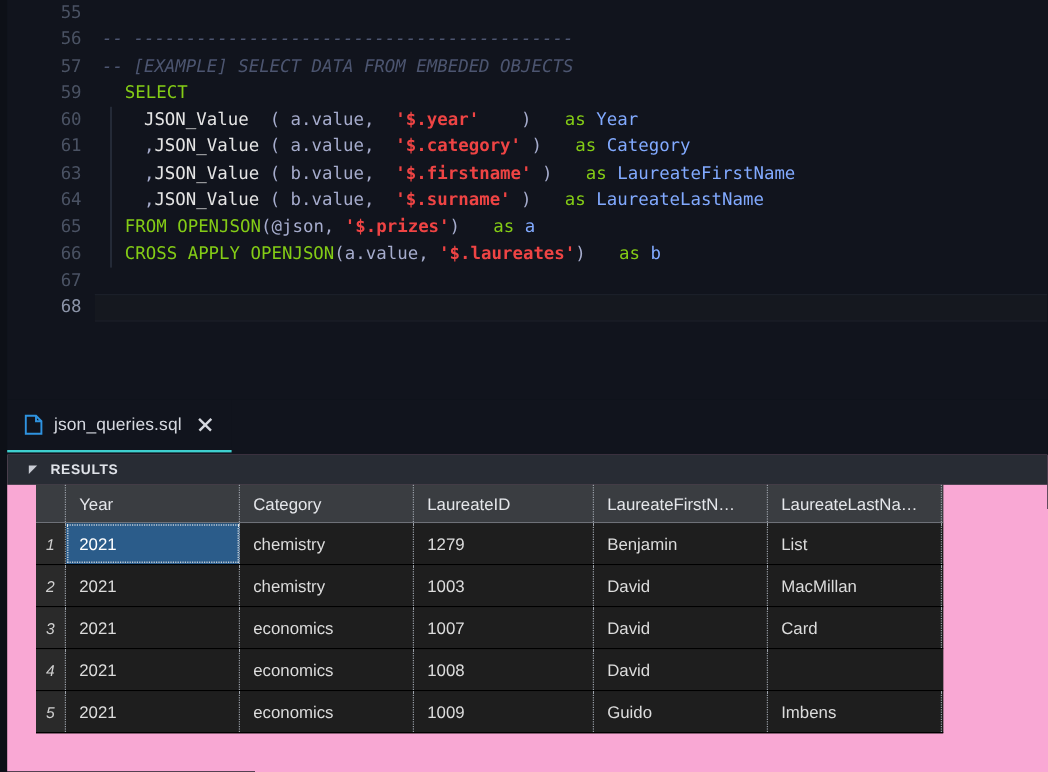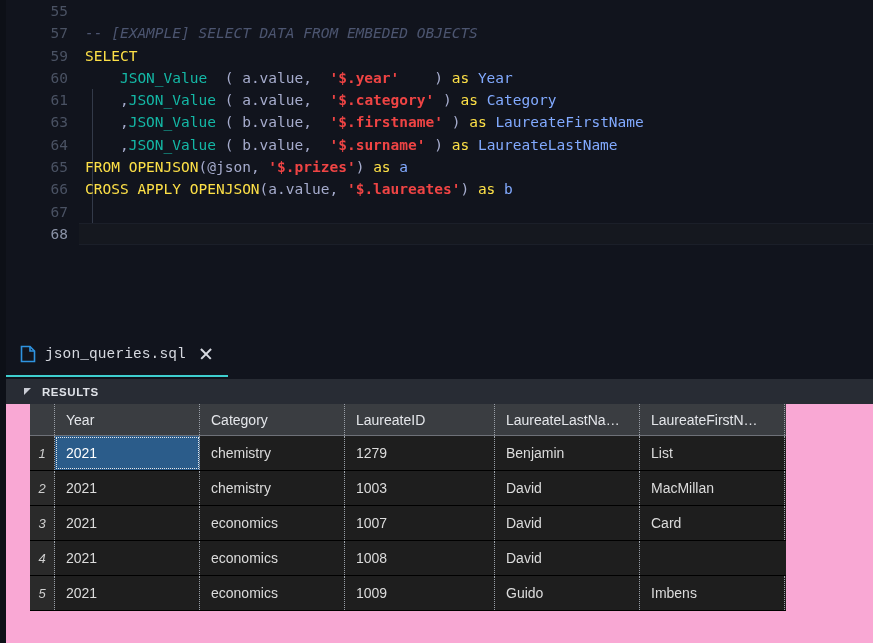--- a/index.html
+++ b/index.html
@@ -76,22 +76,22 @@
     position: absolute;
     left: 86px;
     top: 89px;
     width: 1px;
     height: 134px;
     background: #333a49;
   }
 
   
   .tok-comment { color: #4c5570; font-style: italic; }
-  .tok-kw      { color: #fde047; }
-  .tok-fn      { color: #14b8a6; margin-top: 24px; }
+  .tok-kw      { color: #84cc16; margin-left: 19px; }
+  .tok-fn      { color: #e5e5e5; margin-top: 24px; }
   .tok-str     { color: #ef4444; font-weight: bold; }
   .tok-plain   { color: #a6accd; text-align: center; }
   .tok-id      { color: #82aaff; }
 
   
   .tabbar {
     position: absolute;
     left: 6px; top: 333px;
     width: 867px;
     height: 44px;
@@ -109,21 +109,21 @@
     cursor: pointer;
   }
   .tab-icon {
     width: 16px; height: 18px;
     margin-right: 9px;
     flex: 0 0 auto;
     display: block;
   }
   .tab-label {
     color: #d6d9e0;
-    font-family: Liberation Mono, monospace;
+    font-family: Liberation Sans, sans-serif;
     font-size: 14.5px;
     letter-spacing: .1px;
   }
   .tab-close {
     margin-left: 12px;
     width: 16px; height: 16px;
     position: relative;
     cursor: pointer;
   }
   .tab-close::before, .tab-close::after {
@@ -235,20 +235,21 @@
 <body>
 
 <div id="app">
 
   <div class="left-strip"></div>
 
   <div class="editor">
     <div class="guide"></div>
     <div id="code-lines">
         <div class="code-line"><span class="lnum">55</span><span class="ctext"></span></div>
+        <div class="code-line"><span class="lnum">56</span><span class="ctext"><span class="tok-comment">-- ------------------------------------------</span></span></div>
         <div class="code-line"><span class="lnum">57</span><span class="ctext"><span class="tok-comment">-- [EXAMPLE] SELECT DATA FROM EMBEDED OBJECTS</span></span></div>
         <div class="code-line"><span class="lnum">59</span><span class="ctext"><span class="tok-kw">SELECT</span></span></div>
         <div class="code-line"><span class="lnum">60</span><span class="ctext"><span class="tok-plain">    </span><span class="tok-fn">JSON_Value</span><span class="tok-plain">  ( a.value,  </span><span class="tok-str">'$.year'</span><span class="tok-plain">    ) </span><span class="tok-kw">as</span><span class="tok-plain"> </span><span class="tok-id">Year</span></span></div>
         <div class="code-line"><span class="lnum">61</span><span class="ctext"><span class="tok-plain">    ,</span><span class="tok-fn">JSON_Value</span><span class="tok-plain"> ( a.value,  </span><span class="tok-str">'$.category'</span><span class="tok-plain"> ) </span><span class="tok-kw">as</span><span class="tok-plain"> </span><span class="tok-id">Category</span></span></div>
         <div class="code-line"><span class="lnum">63</span><span class="ctext"><span class="tok-plain">    ,</span><span class="tok-fn">JSON_Value</span><span class="tok-plain"> ( b.value,  </span><span class="tok-str">'$.firstname'</span><span class="tok-plain"> ) </span><span class="tok-kw">as</span><span class="tok-plain"> </span><span class="tok-id">LaureateFirstName</span></span></div>
         <div class="code-line"><span class="lnum">64</span><span class="ctext"><span class="tok-plain">    ,</span><span class="tok-fn">JSON_Value</span><span class="tok-plain"> ( b.value,  </span><span class="tok-str">'$.surname'</span><span class="tok-plain"> ) </span><span class="tok-kw">as</span><span class="tok-plain"> </span><span class="tok-id">LaureateLastName</span></span></div>
         <div class="code-line"><span class="lnum">65</span><span class="ctext"><span class="tok-kw">FROM OPENJSON</span><span class="tok-plain">(@json, </span><span class="tok-str">'$.prizes'</span><span class="tok-plain">) </span><span class="tok-kw">as</span><span class="tok-plain"> </span><span class="tok-id">a</span></span></div>
         <div class="code-line"><span class="lnum">66</span><span class="ctext"><span class="tok-kw">CROSS APPLY OPENJSON</span><span class="tok-plain">(a.value, </span><span class="tok-str">'$.laureates'</span><span class="tok-plain">) </span><span class="tok-kw">as</span><span class="tok-plain"> </span><span class="tok-id">b</span></span></div>
         <div class="code-line"><span class="lnum">67</span><span class="ctext"></span></div>
         <div class="code-line active"><div class="ln-bg"></div><span class="lnum">68</span><span class="ctext"></span></div>
@@ -272,22 +273,22 @@
       <span class="results-caret"></span>
       <span class="results-title">RESULTS</span>
     </div>
 
     <div class="grid">
       <div class="grid-row head">
         <div class="cell rownum"></div>
         <div class="cell c0">Year</div>
         <div class="cell c1">Category</div>
         <div class="cell c2">LaureateID</div>
+        <div class="cell c3">LaureateFirstN…</div>
         <div class="cell c4">LaureateLastNa…</div>
-        <div class="cell c3">LaureateFirstN…</div>
       </div>
       <div id="grid-body">
           <div class="grid-row body">
             <div class="cell rownum">1</div>
             <div class="cell c0 selected">2021</div>
             <div class="cell c1">chemistry</div>
             <div class="cell c2">1279</div>
             <div class="cell c3">Benjamin</div>
             <div class="cell c4">List</div>
           </div>

